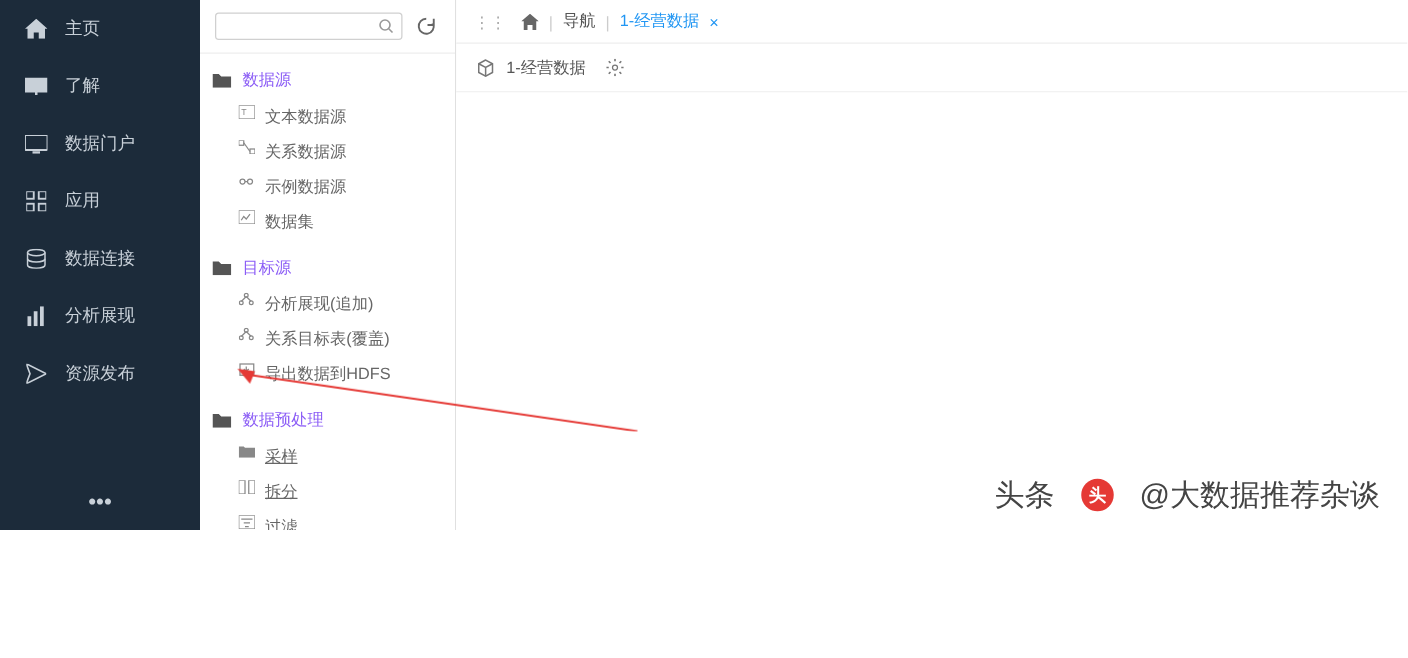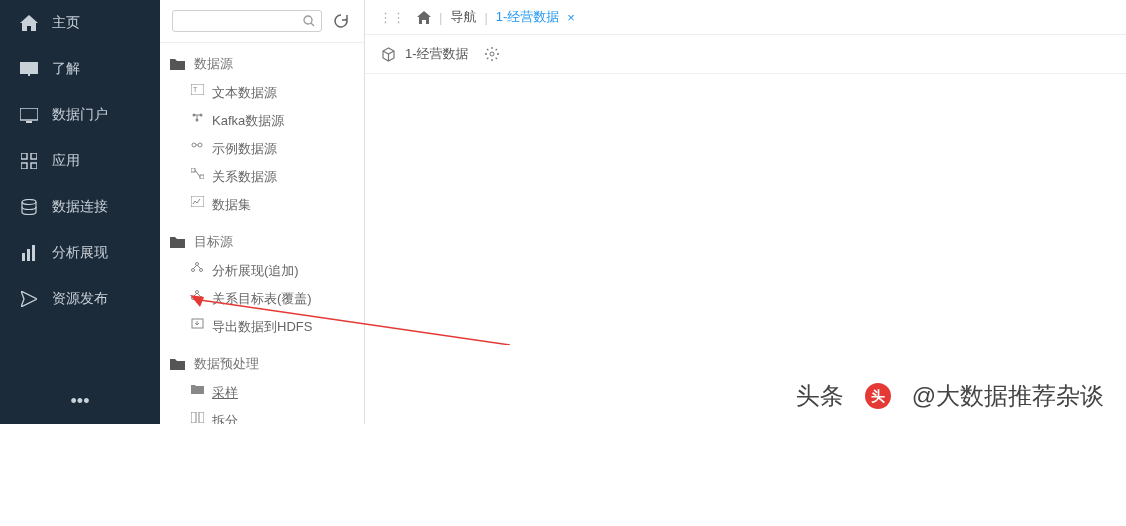--- a/index.html
+++ b/index.html
@@ -16,21 +16,21 @@
     .nav-more { text-align: center; padding: 12px; color: #c8d0d8; font-size: 18px; cursor: pointer; }
     
     
     .tree-panel { width: 205px; background: #fff; border-right: 1px solid #e0e0e0; display: flex; flex-direction: column; }
     .search-row { display: flex; align-items: center; padding: 10px 12px; gap: 8px; border-bottom: 1px solid #eee; }
     .search-box { flex: 1; display: flex; align-items: center; border: 1px solid #d0d0d0; border-radius: 3px; padding: 3px 6px; }
     .search-box input { flex: 1; border: none; outline: none; font-size: 12px; width: 100%; }
     .refresh-btn { width: 22px; height: 22px; display: flex; align-items: center; justify-content: center; cursor: pointer; }
     
     .tree { flex: 1; overflow-y: auto; padding: 6px 0; font-size: 13px; color: #555; }
-    .tree-folder { display: flex; align-items: center; padding: 6px 10px; cursor: pointer; font-weight: 500; color: #737373; }
+    .tree-folder { display: flex; align-items: center; padding: 6px 10px; cursor: pointer; font-weight: 500; color: #8b5cf6; }
     .tree-folder .ficon { width: 18px; margin-right: 6px; }
     .tree-item { display: flex; align-items: flex-start; padding: 5px 10px 5px 28px; cursor: pointer; color: #666; }
     .tree-item.sub { padding-left: 28px; text-decoration: underline; }
     .tree-item .ticon { width: 18px; margin-right: 6px; display: flex; align-items: center; justify-content: center; }
     
     
     .main { flex: 1; display: flex; flex-direction: column; background: #fff; position: relative; }
     .breadcrumb { display: flex; align-items: center; padding: 8px 14px; font-size: 13px; color: #555; border-bottom: 1px solid #eee; gap: 8px; }
     .breadcrumb .home-ic { display: flex; align-items: center; }
     .breadcrumb .sep { color: #ccc; }
@@ -161,48 +161,36 @@
             <svg width="13" height="11" viewBox="0 0 13 11">
               <rect width="13" height="11" fill="none" stroke="#888"></rect>
               <text x="2" y="8" font-size="7" fill="#888">T</text>
             </svg>
           </span>
           <span>文本数据源</span>
         </div>
       <div class="tree-item">
           <span class="ticon">
             <svg width="13" height="11" viewBox="0 0 13 11">
-              <circle cx="3" cy="3" r="1.5" fill="#888"></circle>
-              <circle cx="10" cy="3" r="1.5" fill="#888"></circle>
-              <circle cx="6" cy="8" r="1.5" fill="#888"></circle>
-              <line x1="3" y1="3" x2="10" y2="3" stroke="#888"></line>
-              <line x1="6" y1="3" x2="6" y2="8" stroke="#888"></line>
-            </svg>
-          </span>
-          <span>Kafka数据源</span>
+              <rect x="0" y="0" width="4" height="4" fill="none" stroke="#888"></rect>
+              <rect x="9" y="7" width="4" height="4" fill="none" stroke="#888"></rect>
+              <line x1="4" y1="2" x2="9" y2="9" stroke="#888"></line>
+            </svg>
+          </span>
+          <span>关系数据源</span>
         </div>
       <div class="tree-item">
           <span class="ticon">
             <svg width="13" height="11" viewBox="0 0 13 11">
               <circle cx="3" cy="5" r="2" fill="none" stroke="#888"></circle>
               <circle cx="9" cy="5" r="2" fill="none" stroke="#888"></circle>
               <line x1="5" y1="5" x2="7" y2="5" stroke="#888"></line>
             </svg>
           </span>
           <span>示例数据源</span>
-        </div>
-      <div class="tree-item">
-          <span class="ticon">
-            <svg width="13" height="11" viewBox="0 0 13 11">
-              <rect x="0" y="0" width="4" height="4" fill="none" stroke="#888"></rect>
-              <rect x="9" y="7" width="4" height="4" fill="none" stroke="#888"></rect>
-              <line x1="4" y1="2" x2="9" y2="9" stroke="#888"></line>
-            </svg>
-          </span>
-          <span>关系数据源</span>
         </div>
       <div class="tree-item">
           <span class="ticon">
             <svg width="13" height="11" viewBox="0 0 13 11">
               <rect width="13" height="11" fill="none" stroke="#888"></rect>
               <path d="M2 8l2-3 2 2 3-4" fill="none" stroke="#888"></path>
             </svg>
           </span>
           <span>数据集</span>
         </div>

